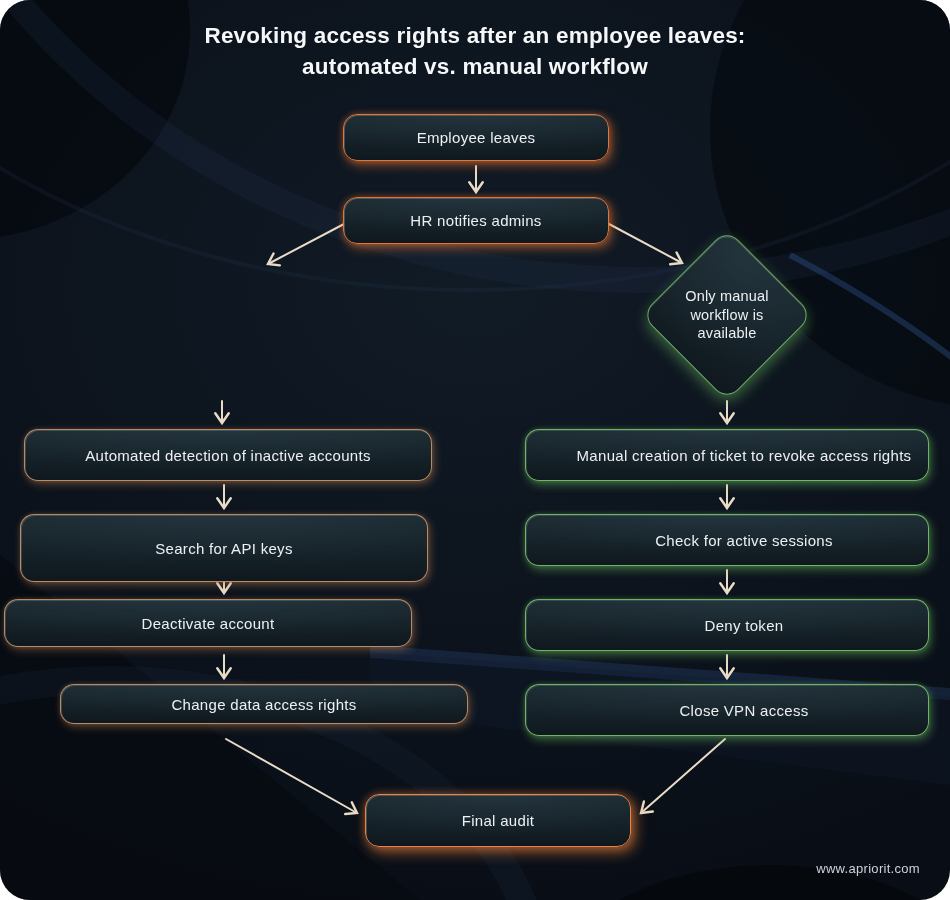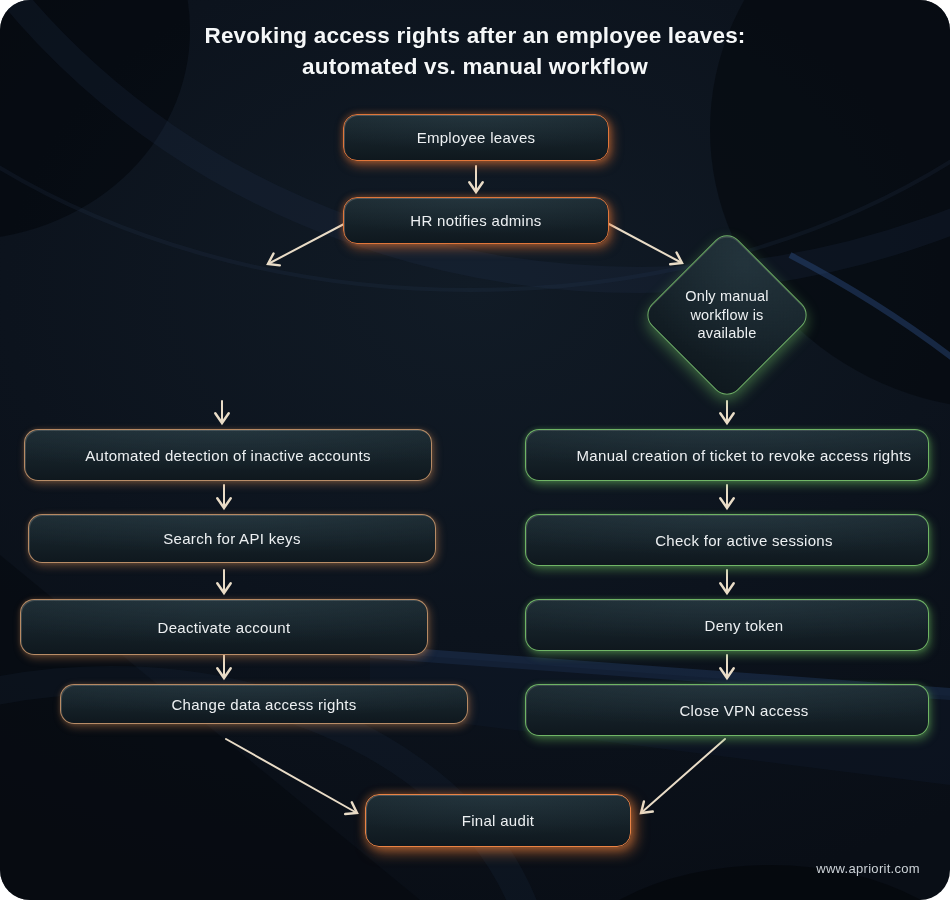--- a/index.html
+++ b/index.html
@@ -117,22 +117,22 @@
 
   <div class="node accent-orange-strong" style="left:343px;top:197px;width:266px;height:47px;">HR notifies admins</div>
 
 
   <div class="diamond-wrap" style="left:642px;top:230px;">
     <div class="diamond green"></div>
     <div class="diamond-label">Only manual workflow is available</div>
   </div>
 
   <div class="node accent-tan" style="left:24px;top:429px;width:408px;height:52px;">Automated detection of inactive accounts</div>
-  <div class="node accent-tan" style="left:20px;top:514px;width:408px;height:49px;margin-left:8px;">Search for API keys</div>
-  <div class="node accent-tan" style="left:20px;top:599px;width:408px;height:56px;">Deactivate account</div>
+  <div class="node accent-tan" style="left:20px;top:514px;width:408px;height:68px;">Search for API keys</div>
+  <div class="node accent-tan" style="left:4px;top:599px;width:408px;height:48px;">Deactivate account</div>
   <div class="node accent-tan" style="left:20px;top:684px;width:408px;height:40px;margin-left:40px;">Change data access rights</div>
 
   <div class="node accent-green" style="left:525px;top:429px;width:404px;height:52px;">Manual creation of ticket to revoke access rights</div>
   <div class="node accent-green" style="left:525px;top:514px;width:404px;height:52px;">Check for active sessions</div>
   <div class="node accent-green" style="left:525px;top:599px;width:404px;height:52px;">Deny token</div>
   <div class="node accent-green" style="left:525px;top:684px;width:404px;height:52px;">Close VPN access</div>
 
   <div class="node accent-orange-final" style="left:365px;top:794px;width:266px;height:53px;">Final audit</div>
 
   <div class="website">www.apriorit.com</div>

